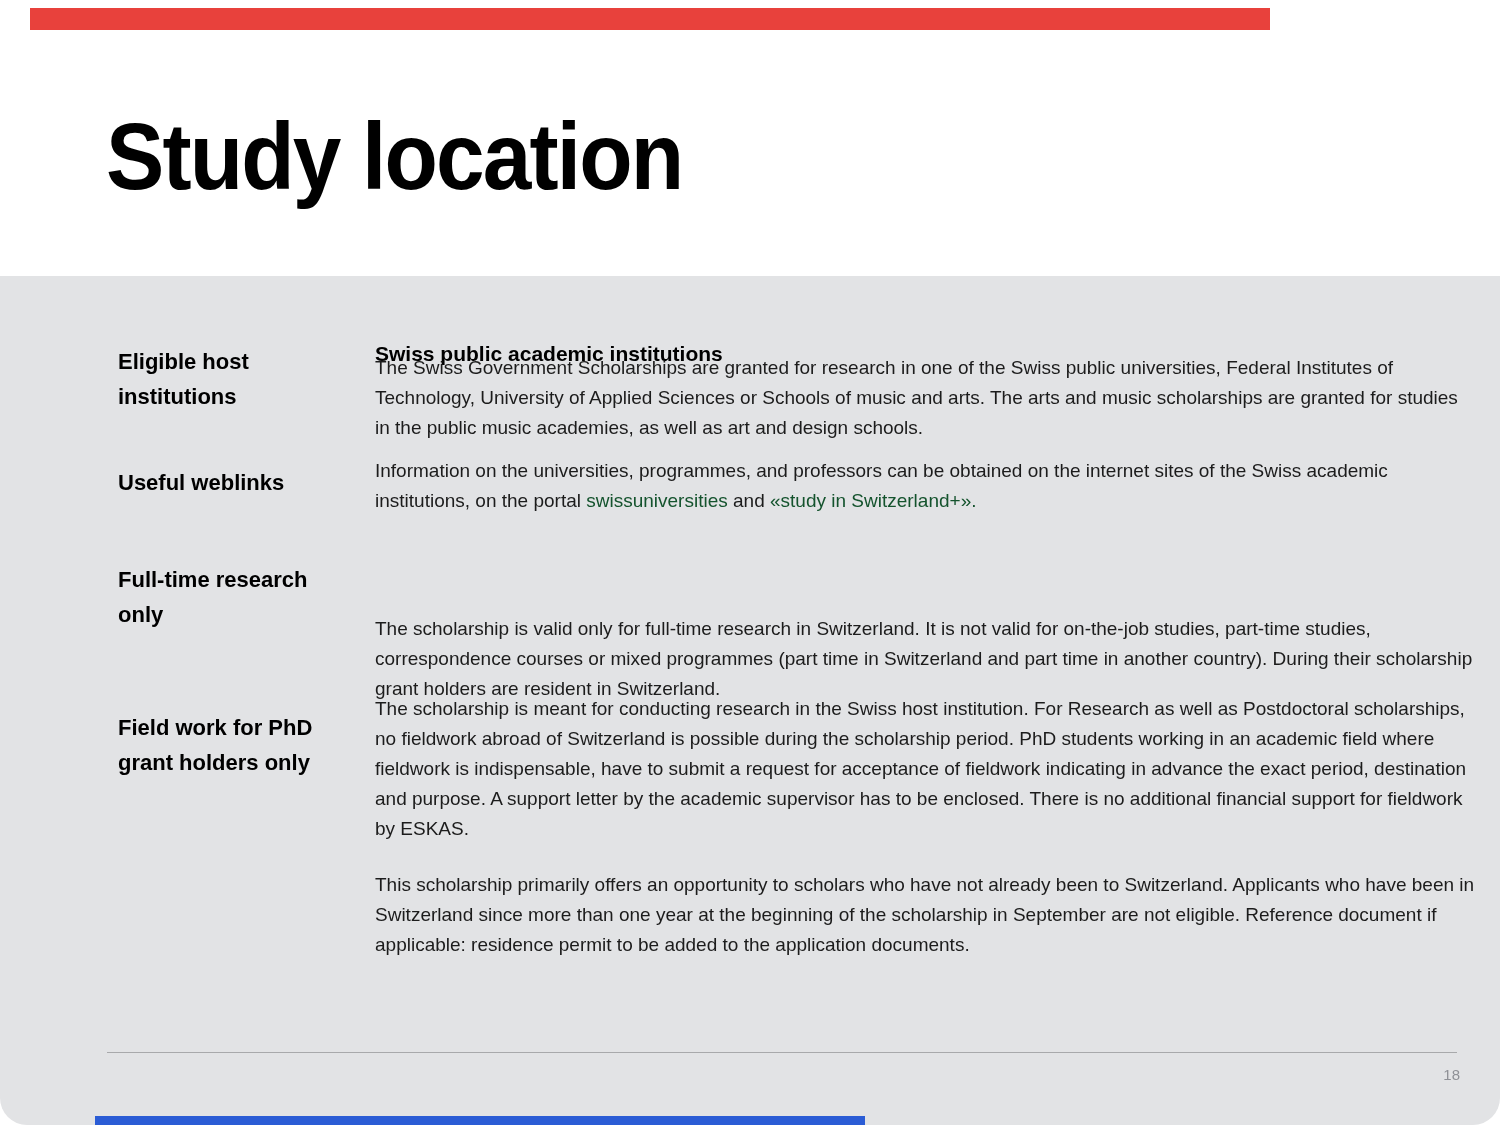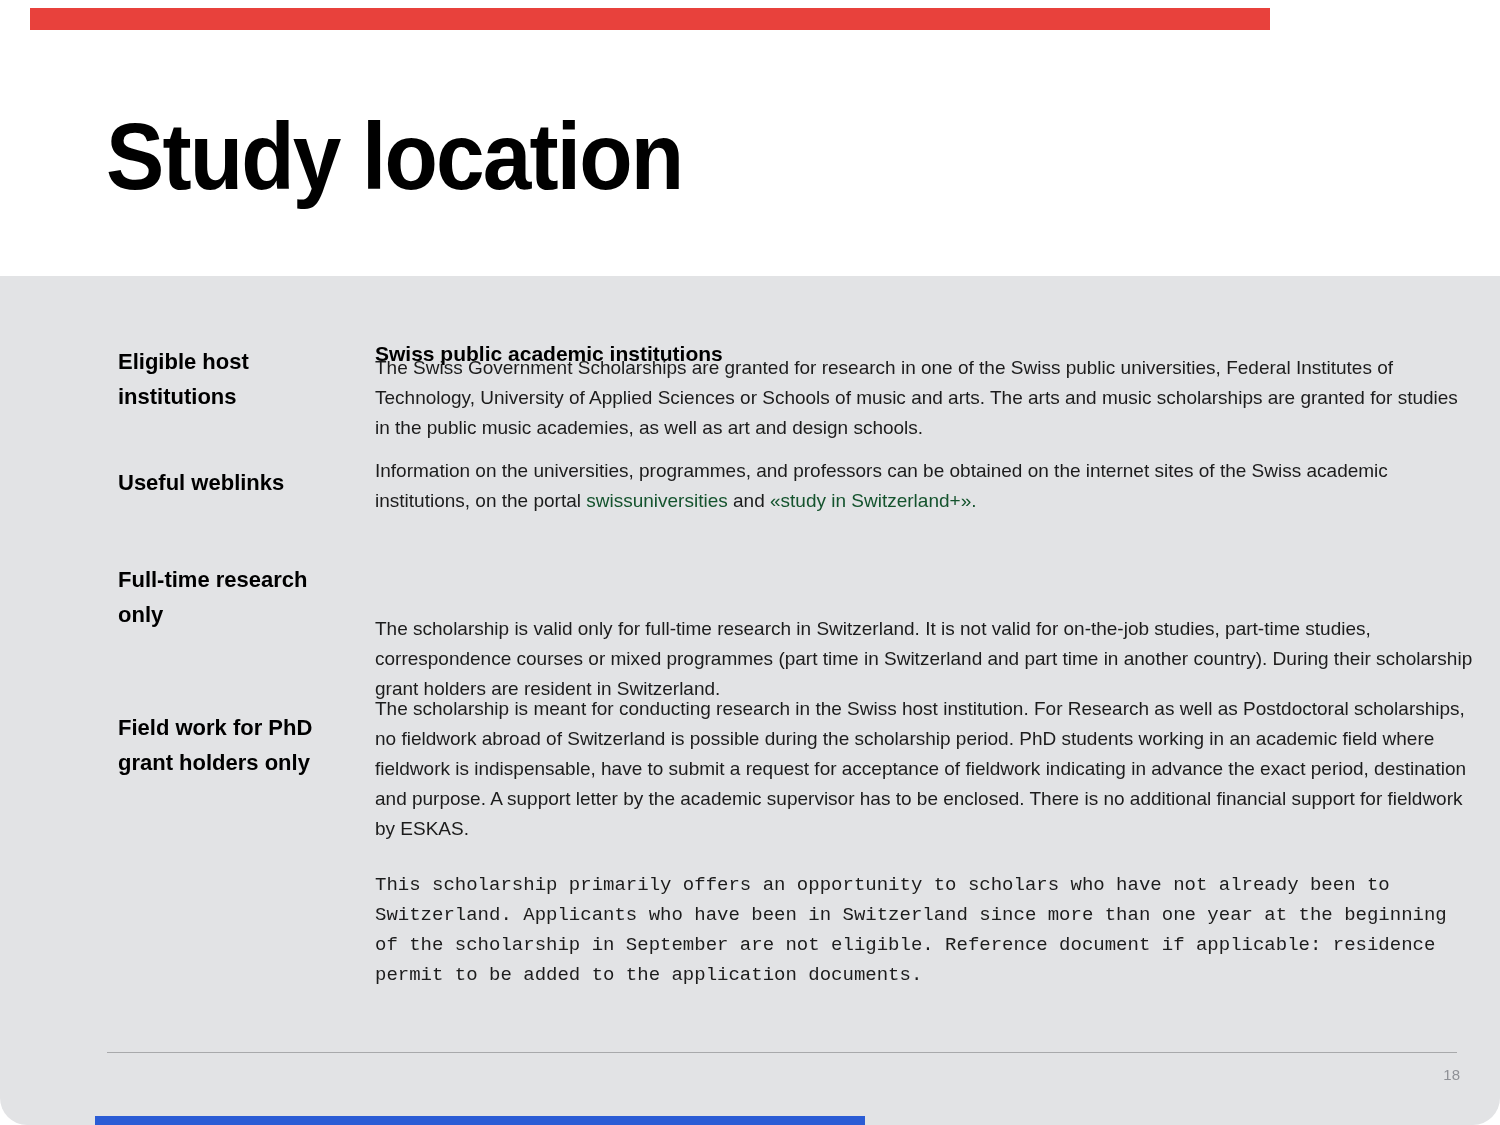--- a/index.html
+++ b/index.html
@@ -80,21 +80,21 @@
 
   .t-r1l { top: 344px; }
   .t-r1b { top: 341px; margin-top: 12px; }
   .t-r2l { top: 465px; }
   .t-r2b { top: 456px; }
   .t-r3l { top: 562px; }
   .t-r3b { top: 582px; margin-top: 32px; }
   .t-r4l { top: 710px; }
   .t-r4b { top: 694px; }
   .t-r5l { top: 884px; }
-  .t-r5b { top: 870px; font-family: Liberation Mono, monospace; }
+  .t-r5b { top: 870px; }
 
   a.weblink {
     color: #14532d;
     cursor: pointer;
   }
 
   .footer-line {
     position: absolute;
     left: 107px; top: 1052px;
     width: 1350px; height: 0;

